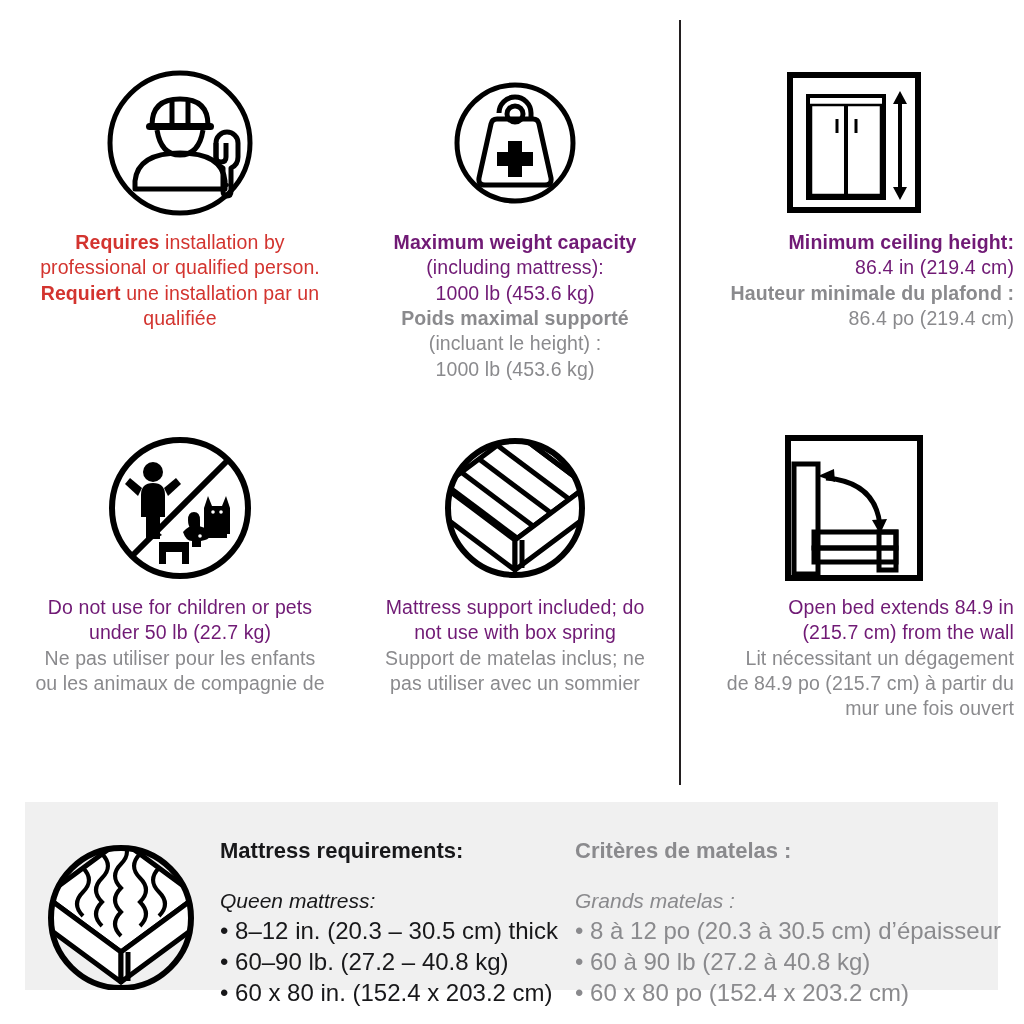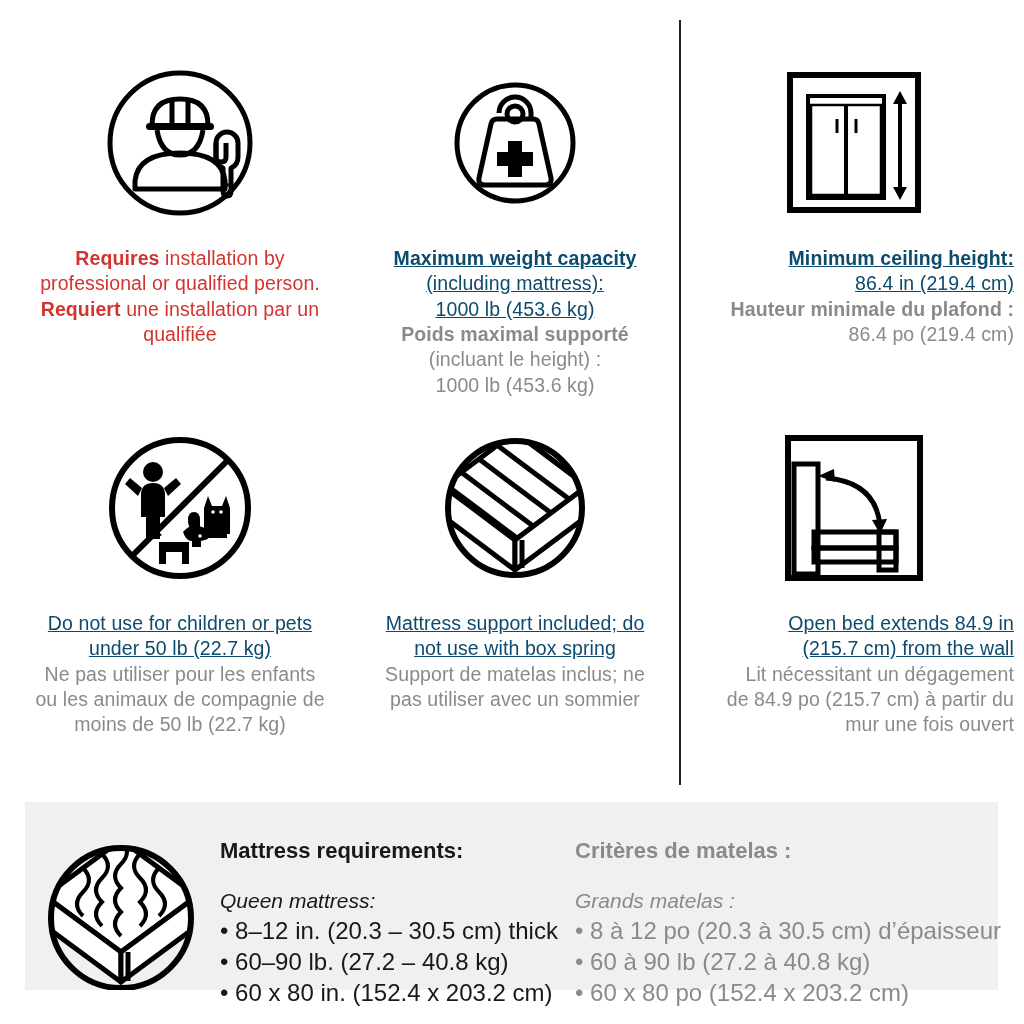--- a/index.html
+++ b/index.html
@@ -47,29 +47,29 @@
 
   .icon-wrap {
     height: 175px;
     display: flex;
     align-items: center;
     justify-content: center;
   }
   .icon-wrap svg { display: block; }
 
   .caption {
-    margin: 16px auto;
+    margin: 0 auto;
     width: 320px;
     line-height: 1.30;
   }
   .line {
     font-size: 19.5px;
     letter-spacing: 0.1px;
   }
-  .line.en { color: #0c4a6e; text-decoration: underline; }
+  .line.en { color: #701a75; }
   .line.fr { color: #8a8a8d; }
   .line.red { color: #d3342f; }
   .line.bold { font-weight: 700; }
   .bold-seg { font-weight: 700; }
 
   
   .panel {
     position: absolute;
     left: 25px;
     top: 802px;
@@ -203,21 +203,20 @@
         <circle cx="100" cy="108" r="1.8" fill="#fff"></circle>
         <path d="M59 114 l30 0 l0 22 l-7 0 l0 -12 l-16 0 l0 12 l-7 0 z" fill="#000"></path>
         <path d="M57 110 q-5 -4 -2 -9 l7 6 z" fill="#000"></path>
       </svg>
     </div>
     <div class="caption">
       <div class="line en">Do not use for children or pets</div>
       <div class="line en">under 50 lb (22.7 kg)</div>
       <div class="line fr">Ne pas utiliser pour les enfants</div>
       <div class="line fr">ou les animaux de compagnie de</div>
-      <div class="line fr">moins de 50 lb (22.7 kg)</div>
     </div>
   </div>
 
   <div class="cell c1 r1">
     <div class="icon-wrap">
       <svg width="160" height="160" viewBox="0 0 160 160">
         <defs>
             <clipPath id="clipSlat">
               <circle cx="80" cy="80" r="67"></circle>
             </clipPath>

